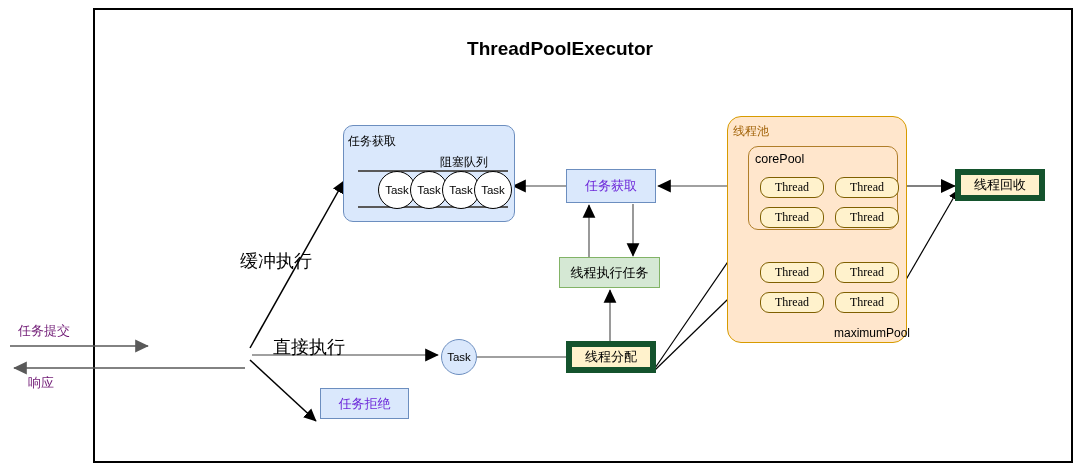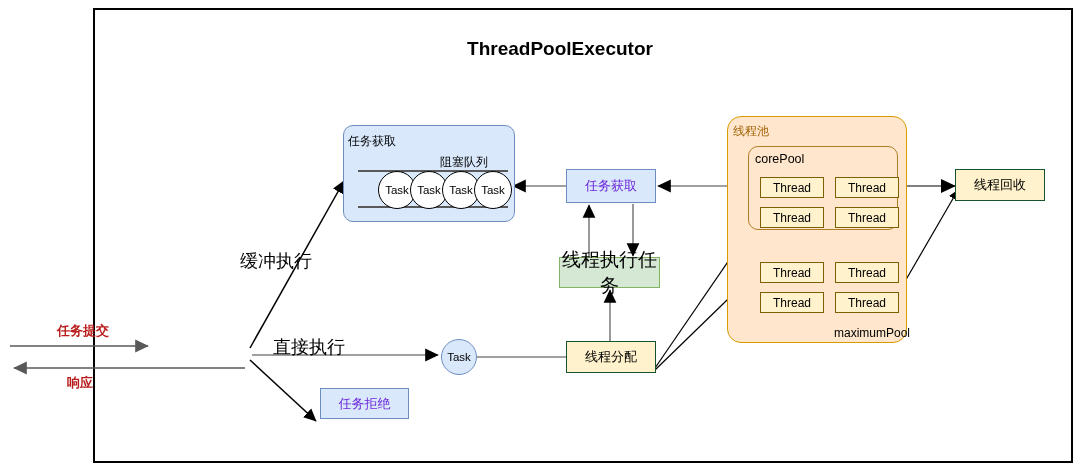--- a/index.html
+++ b/index.html
@@ -7,39 +7,39 @@
        font-family:"Liberation Sans","DejaVu Sans",sans-serif;
        -webkit-font-smoothing:antialiased;overflow:hidden;}
   #stage{position:absolute;left:0;top:0;width:938px;height:476px;}
   svg.layer{position:absolute;left:0;top:0;width:1085px;height:476px;overflow:visible;}
   .node{position:absolute;box-sizing:border-box;display:flex;align-items:center;
         justify-content:center;text-align:center;}
   .outer-frame{left:93px;top:8px;width:980px;height:455px;border:2px solid #000000;background:transparent;}
   .title{left:360px;top:36px;width:400px;height:26px;font-size:19px;font-weight:bold;color:#000;}
   
   .blue{background:#dae8fc;border:1px solid #6c8ebf;color:#6d28d9;font-size:13px;}
-  .green{background:#d5e8d4;border:1px solid #82b366;color:#000;font-size:19px;}
-  .orange{background:#fff2cc;border:1px solid #14532d;color:#000;font-size:13px;}
+  .green{background:#d5e8d4;border:1px solid #82b366;color:#000;font-size:13px;}
+  .orange{background:#fff2cc;border:6px solid #14532d;color:#000;font-size:13px;}
   .buffer-box{left:343px;top:125px;width:172px;height:97px;background:#dae8fc;
               border:1px solid #6c8ebf;border-radius:10px;}
   .buffer-title{left:348px;top:132px;width:70px;height:18px;font-size:12px;color:#000;justify-content:flex-start;}
   .queue-title{left:440px;top:153px;width:70px;height:18px;font-size:12px;color:#000;justify-content:flex-start;}
   .task-circle{width:36px;height:36px;border-radius:50%;background:#ffffff;border:1.4px solid #000;
                font-size:11.5px;color:#000;position:absolute;display:flex;align-items:center;justify-content:center;}
   .pool-box{left:727px;top:116px;width:180px;height:227px;background:#ffe6cc;
             border:1px solid #d79b00;border-radius:14px;opacity:1;}
   .pool-title{left:733px;top:122px;width:80px;height:18px;font-size:12px;color:#a16207;justify-content:flex-start;}
   .core-box{left:748px;top:146px;width:150px;height:84px;background:transparent;
             border:1px solid #b07e29;border-radius:10px;}
   .core-title{left:755px;top:151px;width:80px;height:16px;font-size:12.5px;color:#000;justify-content:flex-start;}
   .max-title{left:820px;top:325px;width:90px;height:16px;font-size:12px;color:#000;justify-content:flex-end;}
   .thread{position:absolute;width:62px;height:19px;background:#fff2cc;border:1px solid #7f6000;
-          border-radius:0;font-size:12px;color:#000;display:flex;align-items:center;justify-content:center;}
+          border-radius:9px;font-size:12px;color:#000;display:flex;align-items:center;justify-content:center;font-family:Liberation Serif, serif;}
   .edge-label{position:absolute;font-size:18px;color:#000;white-space:nowrap;}
-  .edge-label-b{position:absolute;font-size:13px;color:#b91c1c;font-weight:bold;white-space:nowrap;margin-left:39px;}
+  .edge-label-b{position:absolute;font-size:13px;color:#701a75;font-weight:normal;white-space:nowrap;}
   .task-node{left:441px;top:339px;width:36px;height:36px;border-radius:50%;background:#dae8fc;
              border:1px solid #6c8ebf;font-size:11.5px;}
 </style>
 </head>
 <body>
 
 <div id="stage">
 
   <div class="node outer-frame"></div>
 

